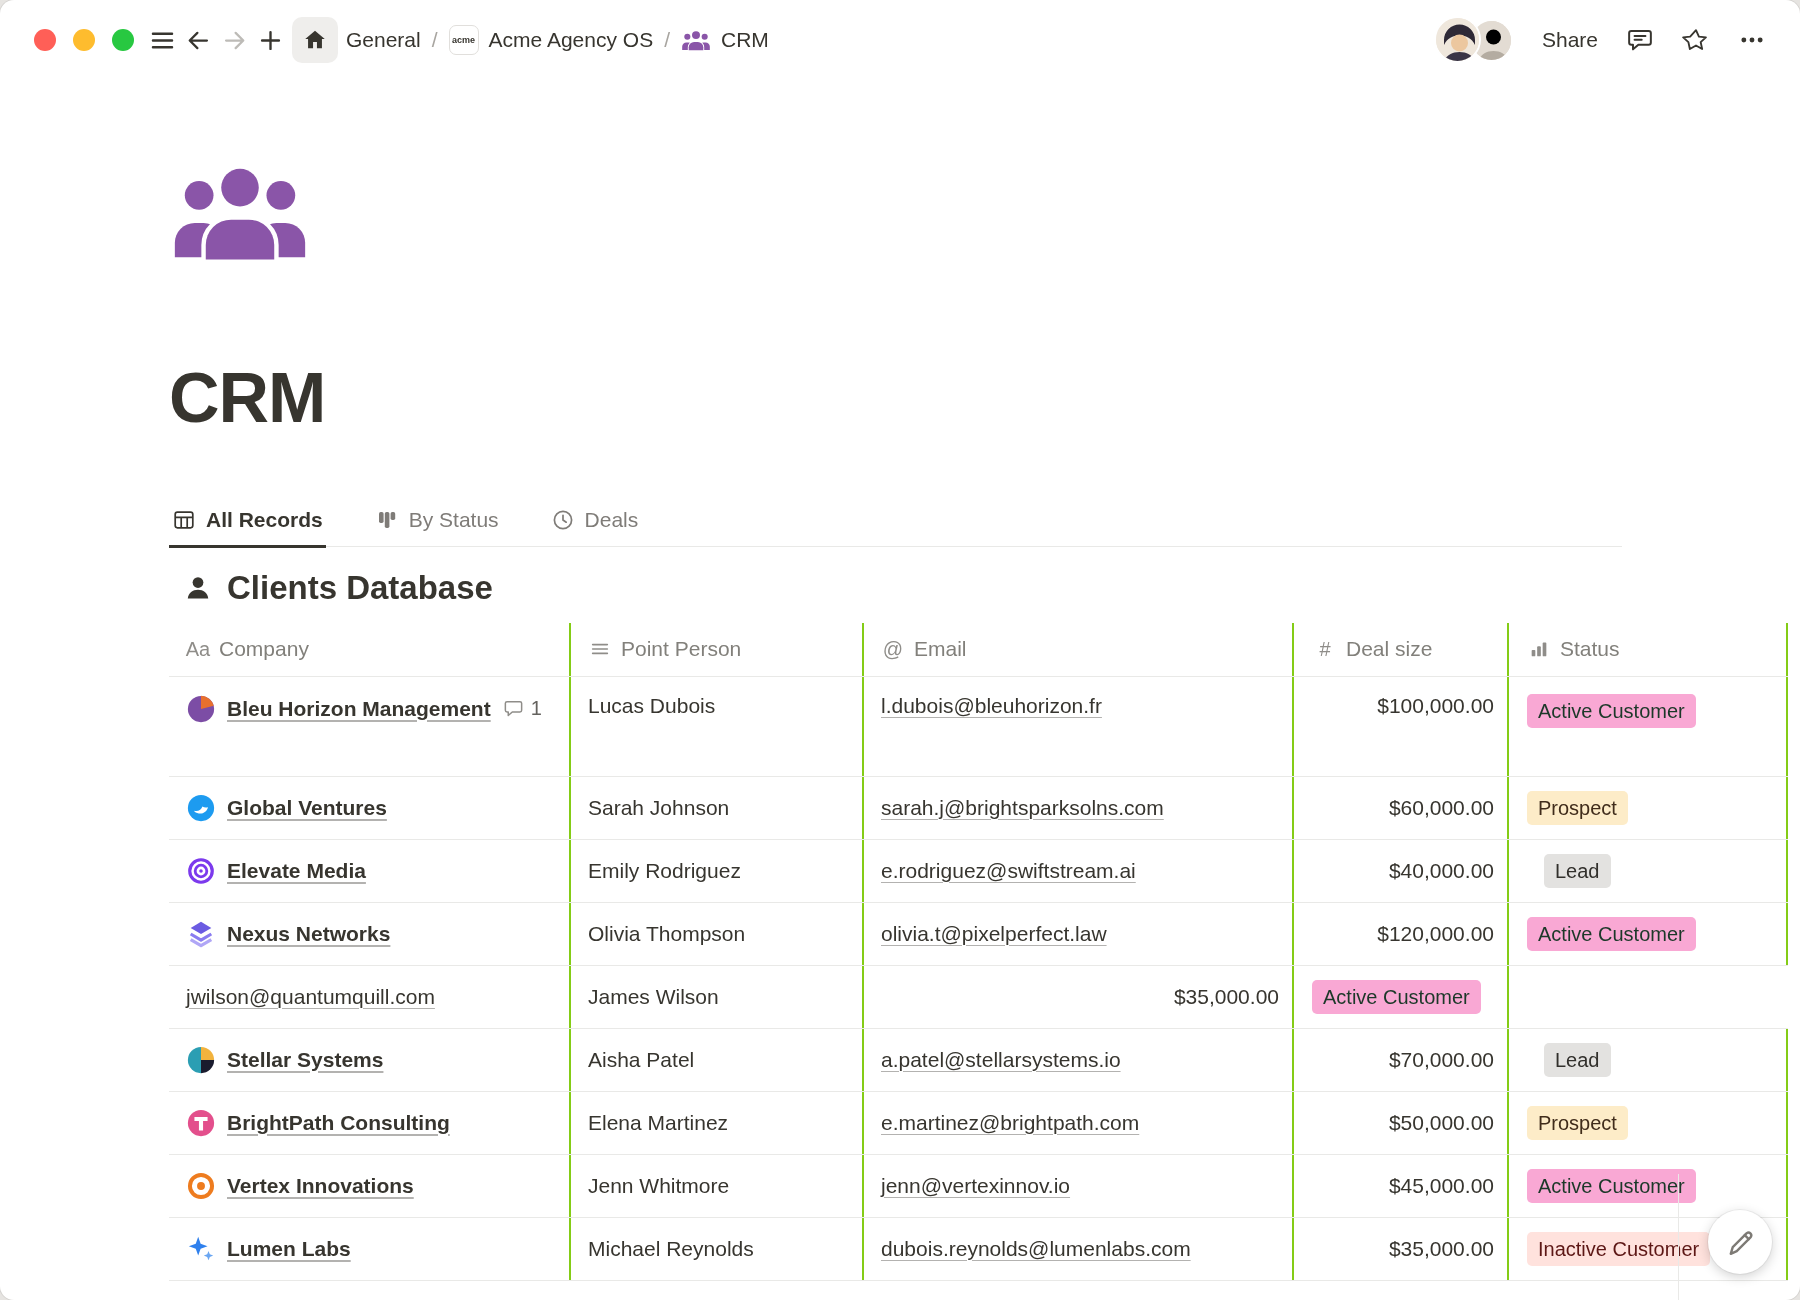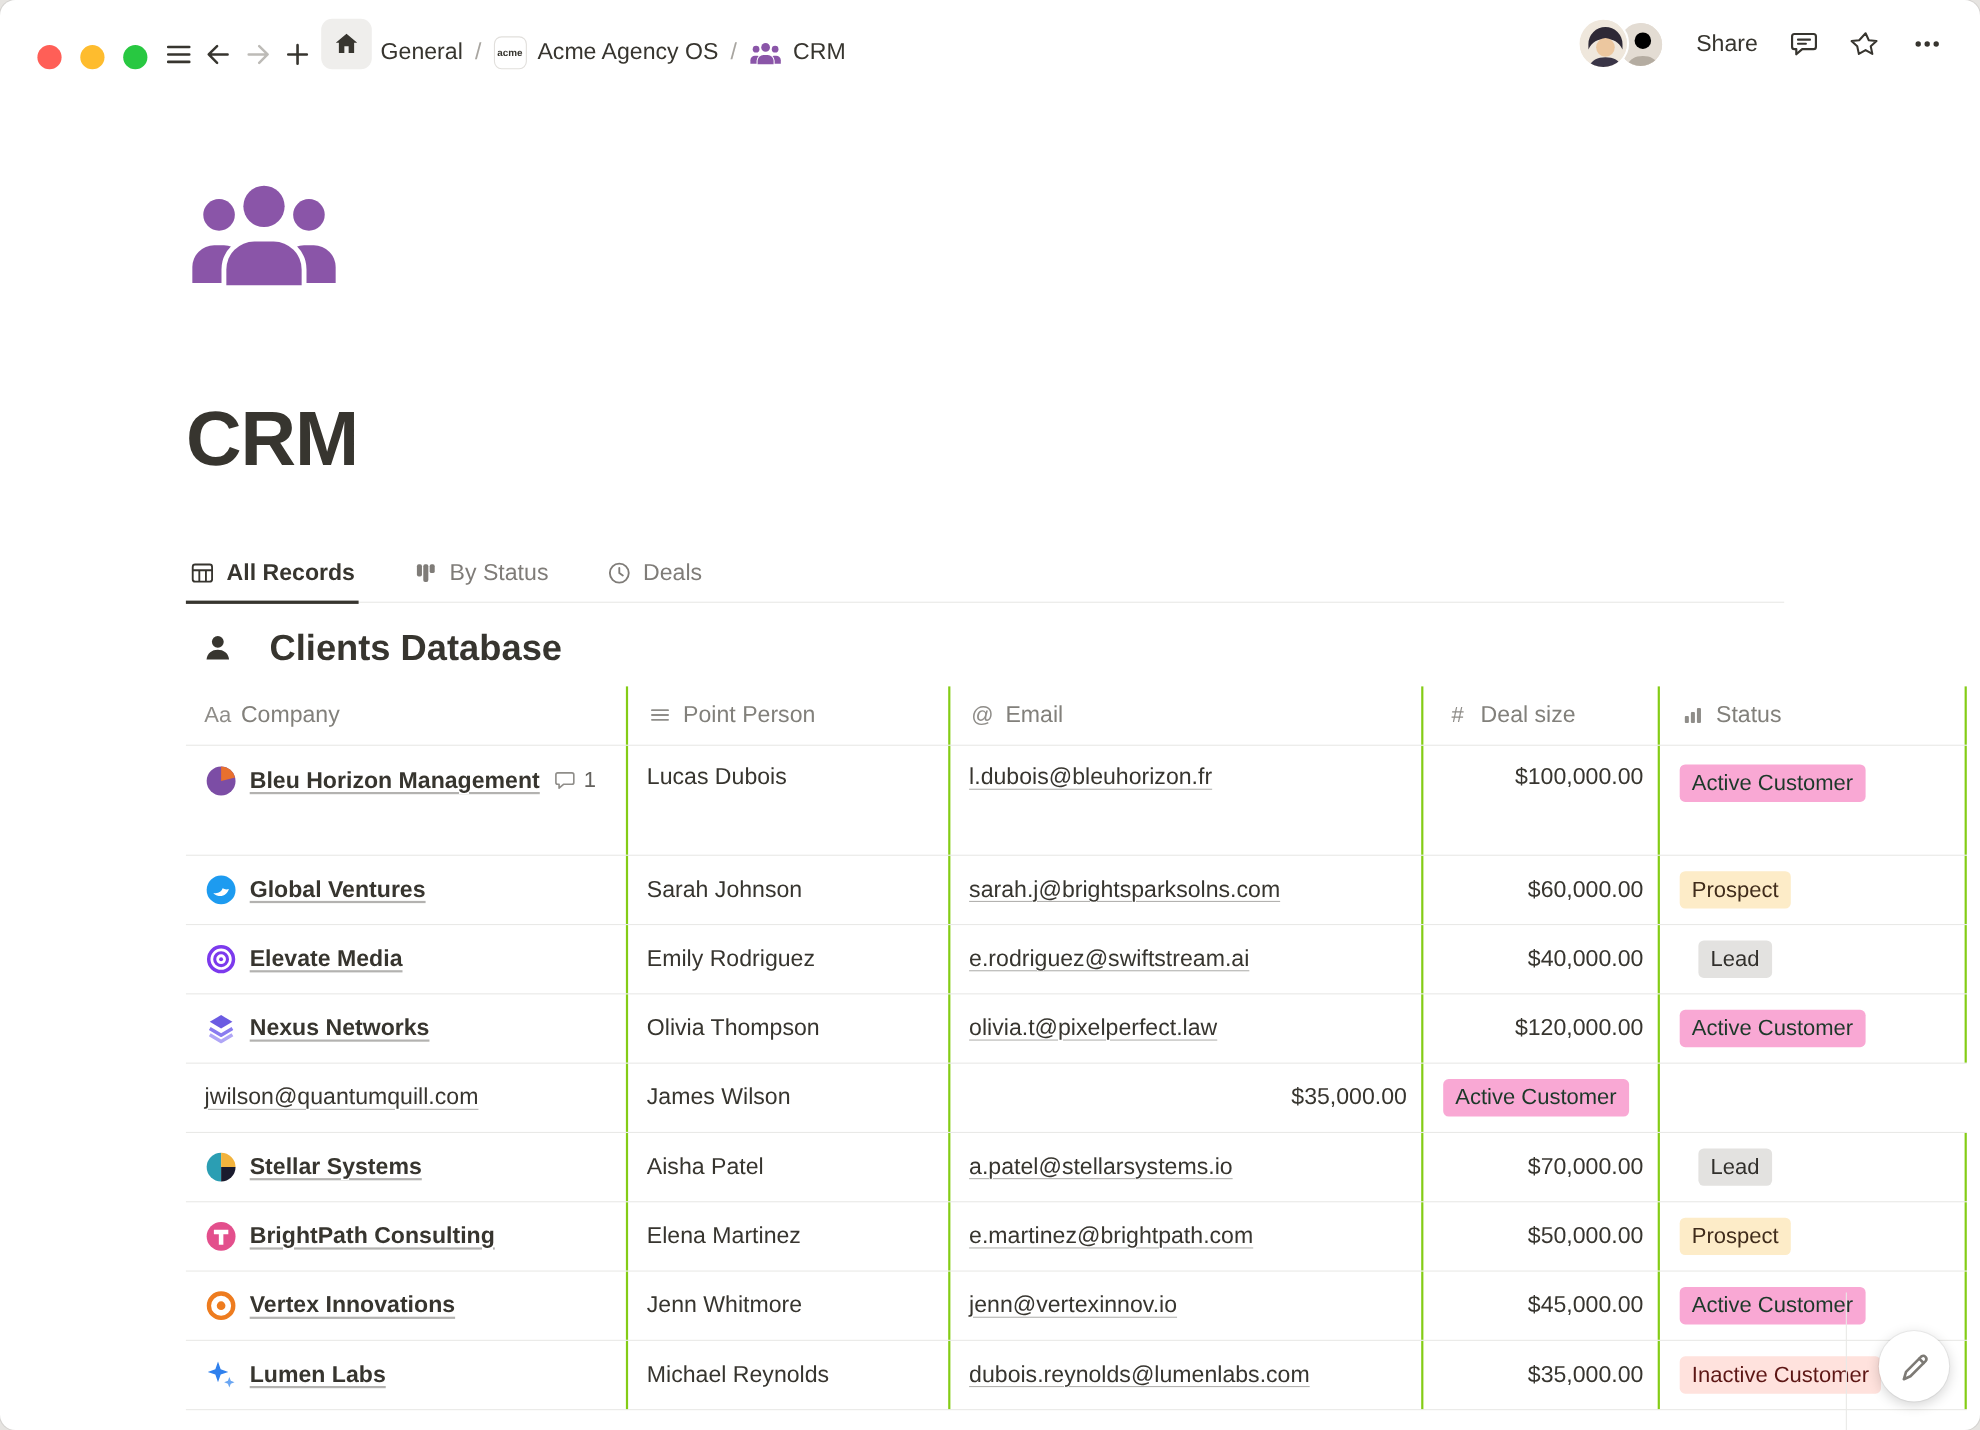--- a/index.html
+++ b/index.html
@@ -1,21 +1,21 @@
 <!DOCTYPE html>
 <html><head>
 <meta charset="utf-8">
 <style>
   * { box-sizing: border-box; margin: 0; padding: 0; }
   html,body { background:#e6e4e1; font-family:"Liberation Sans","DejaVu Sans",sans-serif; color:#37352f; }
   .window { width:1800px; height:1300px; background:#fff; border-radius:14px; overflow:hidden; position:relative; box-shadow:0 0 0 1px rgba(0,0,0,.07); }
 
   
   .topbar { height:80px; display:flex; align-items:center; padding:0 34px; }
-  .topbar-left { display:flex; align-items:flex-end; gap:8px; flex:1; }
+  .topbar-left { display:flex; align-items:center; gap:8px; flex:1; }
   .lights { display:flex; gap:17px; margin-right:6px; }
   .light { width:22px; height:22px; border-radius:50%; cursor:pointer; }
   .light.red{background:#ff5f57}.light.yellow{background:#febc2e}.light.green{background:#28c841}
   .tb-icon { width:28px; height:28px; display:flex; align-items:center; justify-content:center; cursor:pointer; color:#37352f; }
   .tb-icon.disabled { color:#bdbbb7; cursor:default; }
   .home-badge { width:46px; height:46px; border-radius:10px; background:#efeeec; display:flex; align-items:center; justify-content:center; cursor:pointer; }
   .breadcrumb { display:flex; align-items:center; gap:11px; font-size:21px; white-space:nowrap; }
   .crumb { cursor:pointer; display:flex; align-items:center; gap:10px; }
   .sep { color:#a8a5a0; }
   .acme-badge { width:30px; height:30px; border-radius:7px; background:#fff; border:1px solid #e1dfdc; display:flex; align-items:center; justify-content:center; font-size:9px; font-weight:700; color:#37352f; }
@@ -30,21 +30,21 @@
   
   .content { padding-left:169px; }
   .page-icon { margin-top:80px; width:142px; height:106px; color:#8a55a8; cursor:pointer; }
   .page-title { margin-top:92px; font-size:70px; font-weight:800; letter-spacing:-1px; line-height:1.05; cursor:text; }
 
   .tabs { margin-top:62px; display:flex; gap:46px; width:1453px; border-bottom:1px solid #e9e9e7; }
   .tab { display:flex; align-items:center; gap:10px; padding:10px 3px 13px; font-size:21px; color:#7f7c78; cursor:pointer; }
   .tab .ticon { width:24px; height:24px; }
   .tab.active { color:#37352f; font-weight:600; border-bottom:3px solid #37352f; margin-bottom:-2px; }
 
-  .section-head { margin-top:22px; margin-left:14px; display:flex; align-items:center; gap:32px; cursor:pointer; }
+  .section-head { margin-top:22px; margin-left:14px; display:flex; align-items:center; gap:14px; cursor:pointer; }
   .section-head .sicon { width:30px; height:30px; color:#37352f; }
   .section-title { font-size:33px; font-weight:700; }
 
   
   .table { width:1619px; margin-top:16px; font-size:21px; position:relative; }
   .t-row { display:grid; grid-template-columns:402px 293px 430px 215px 279px; border-bottom:1px solid #e9e9e7; height:63px; }
   .t-row.head { height:54px; color:#82807b; }
   .t-row.tall { height:100px; }
   .cell { border-right:2px solid #84cc16; padding:0 12px 0 17px; display:flex; align-items:center; gap:11px; overflow:hidden; white-space:nowrap; cursor:pointer; }
   .t-row.head .cell { gap:9px; }

